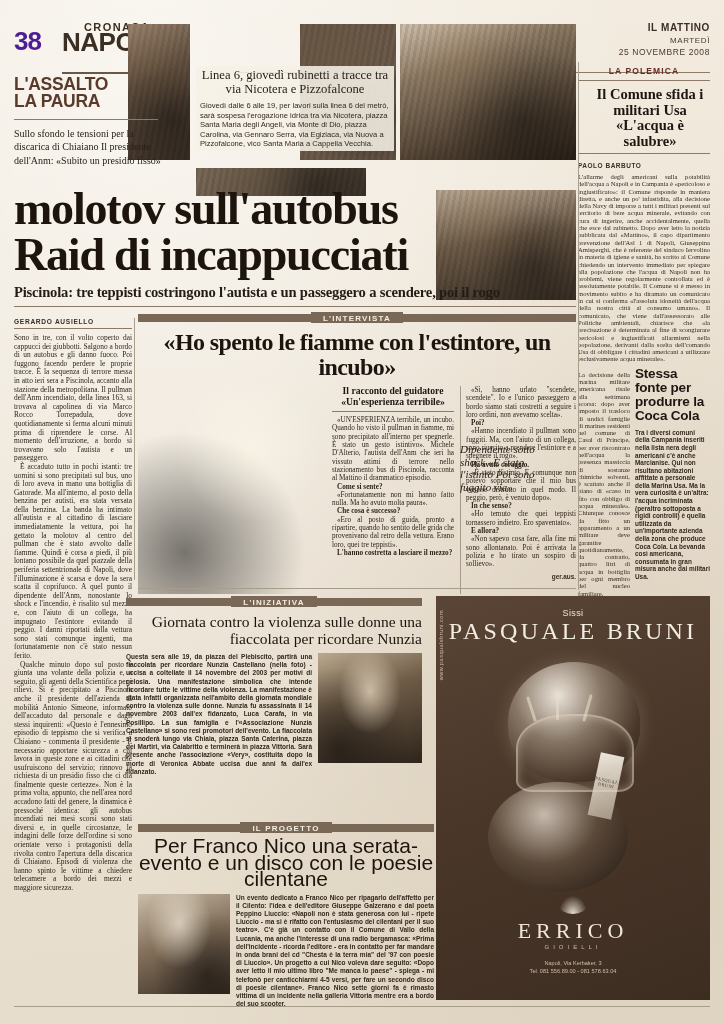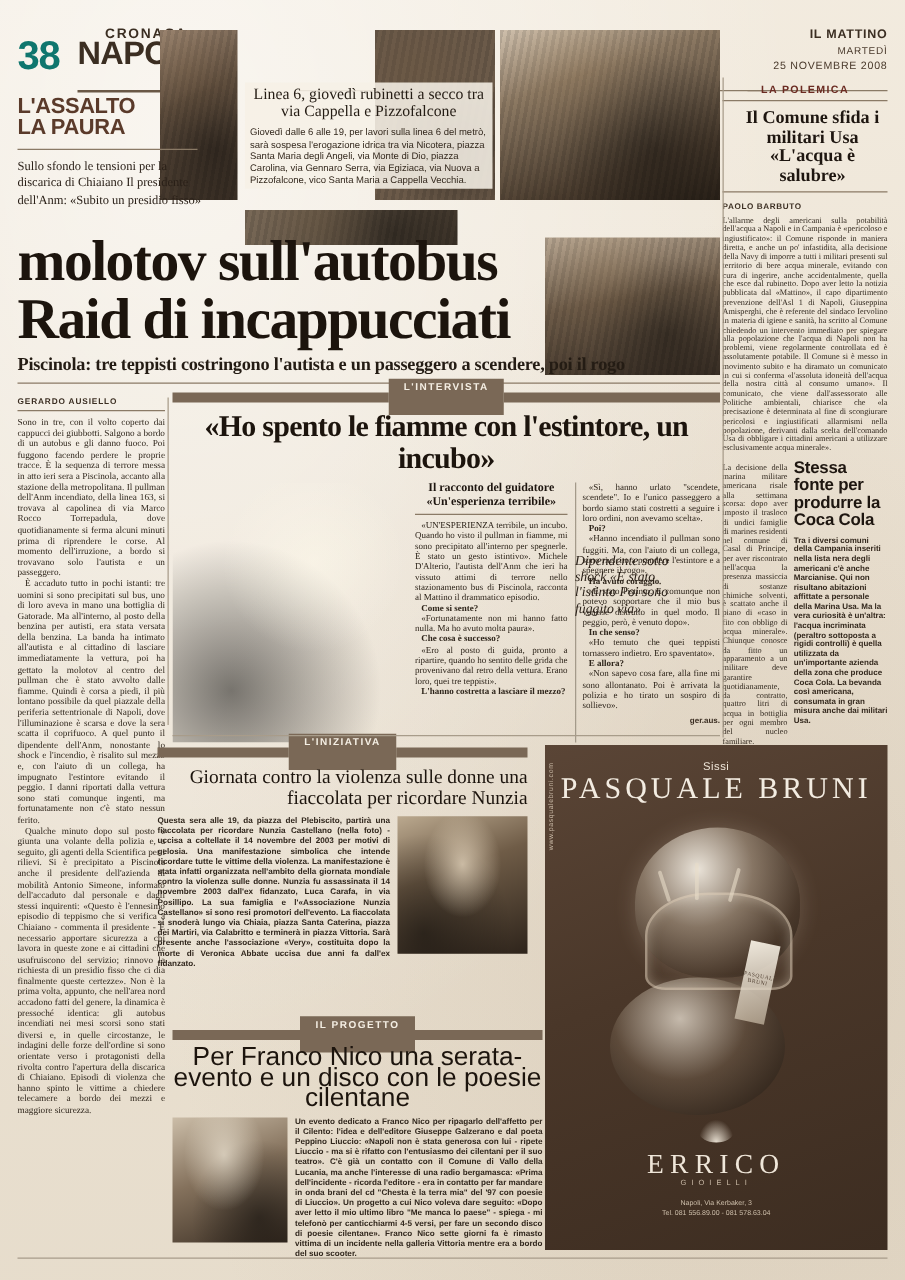--- a/index.html
+++ b/index.html
@@ -24,22 +24,22 @@
   .page {
     position:absolute; inset:0;
     padding:0;
   }
 
   
   .masthead { position:absolute; left:14px; top:22px; right:14px; height:58px; }
   .folio {
     position:absolute; left:0; top:4px;
     font-family:"Liberation Sans", sans-serif;
-    font-weight:700; font-size:32px; letter-spacing:-1px;
-    color:#0f766e;
+    font-weight:700; font-size:26px; letter-spacing:-1px;
+    color:#4c1d95;
   }
   .sectionmark { position:absolute; left:48px; top:0px; }
   .sm-cronaca {
     font-family:"Liberation Sans", sans-serif;
     font-weight:700; font-size:11px; letter-spacing:1.4px;
     color:#3b2e22; margin-left:22px; line-height:11px;
   }
   .sm-napoli {
     font-family:"Liberation Sans", sans-serif;
     font-weight:700; font-size:26px; letter-spacing:-0.5px;
@@ -168,21 +168,21 @@
   .lc-body p { margin:0 0 0 0; text-indent:6px; }
   .lc-body p:first-child { text-indent:0; }
 
   
   .intervista { position:absolute; left:138px; top:312px; width:438px; }
   .sec-label-wrap { display:flex; align-items:center; gap:0; height:11px; }
   .sec-bar-l { flex:1; height:8px; background:#7a6856; }
   .sec-label {
     font-family:"Liberation Sans", sans-serif; font-weight:700;
     font-size:8px; letter-spacing:1.2px; color:#f4eee3;
-    background:#7a6856; padding:2px 12px 18px 12px;
+    background:#7a6856; padding:2px 12px 0 12px;
   }
   .sec-bar-r { flex:1; height:8px; background:#7a6856; }
   .intv-h {
     font-family:"Liberation Serif", serif; font-weight:700;
     font-size:24px; line-height:25px; text-align:center; color:#1c140d;
     margin-top:7px; letter-spacing:-.6px;
   }
   .intv-grid { display:flex; margin-top:6px; gap:6px; }
   .intv-photo {
     width:188px; height:208px;
@@ -378,21 +378,21 @@
   <div class="photo ph5"></div>
 
   <div class="kicker-block">
     <div class="kicker-title">L'ASSALTO</div>
     <div class="kicker-title">LA PAURA</div>
     <div class="kicker-rule"></div>
     <div class="kicker-sub">Sullo sfondo le tensioni per la discarica di Chiaiano Il presidente dell'Anm: «Subito un presidio fisso»</div>
   </div>
 
   <div class="brief">
-    <div class="brief-h">Linea 6, giovedì rubinetti a secco tra via Cappella e Pizzofalcone</div>
+    <div class="brief-h">Linea 6, giovedì rubinetti a tracce tra via Nicotera e Pizzofalcone</div>
     <div class="brief-b">Giovedì dalle 6 alle 19, per lavori sulla linea 6 del metrò, sarà sospesa l'erogazione idrica tra via Nicotera, piazza Santa Maria degli Angeli, via Monte di Dio, piazza Carolina, via Gennaro Serra, via Egiziaca, via Nuova a Pizzofalcone, vico Santa Maria a Cappella Vecchia.</div>
   </div>
 
   <div class="polemica">
     <div class="pol-label">LA POLEMICA</div>
     <div class="pol-rule"></div>
     <div class="pol-h">Il Comune sfida i militari Usa «L'acqua è salubre»</div>
     <div class="pol-rule"></div>
     <div class="pol-byline">PAOLO BARBUTO</div>
     <div class="pol-body">L'allarme degli americani sulla potabilità dell'acqua a Napoli e in Campania è «pericoloso e ingiustificato»: il Comune risponde in maniera diretta, e anche un po' infastidita, alla decisione della Navy di imporre a tutti i militari presenti sul territorio di bere acqua minerale, evitando con cura di ingerire, anche accidentalmente, quella che esce dal rubinetto.

